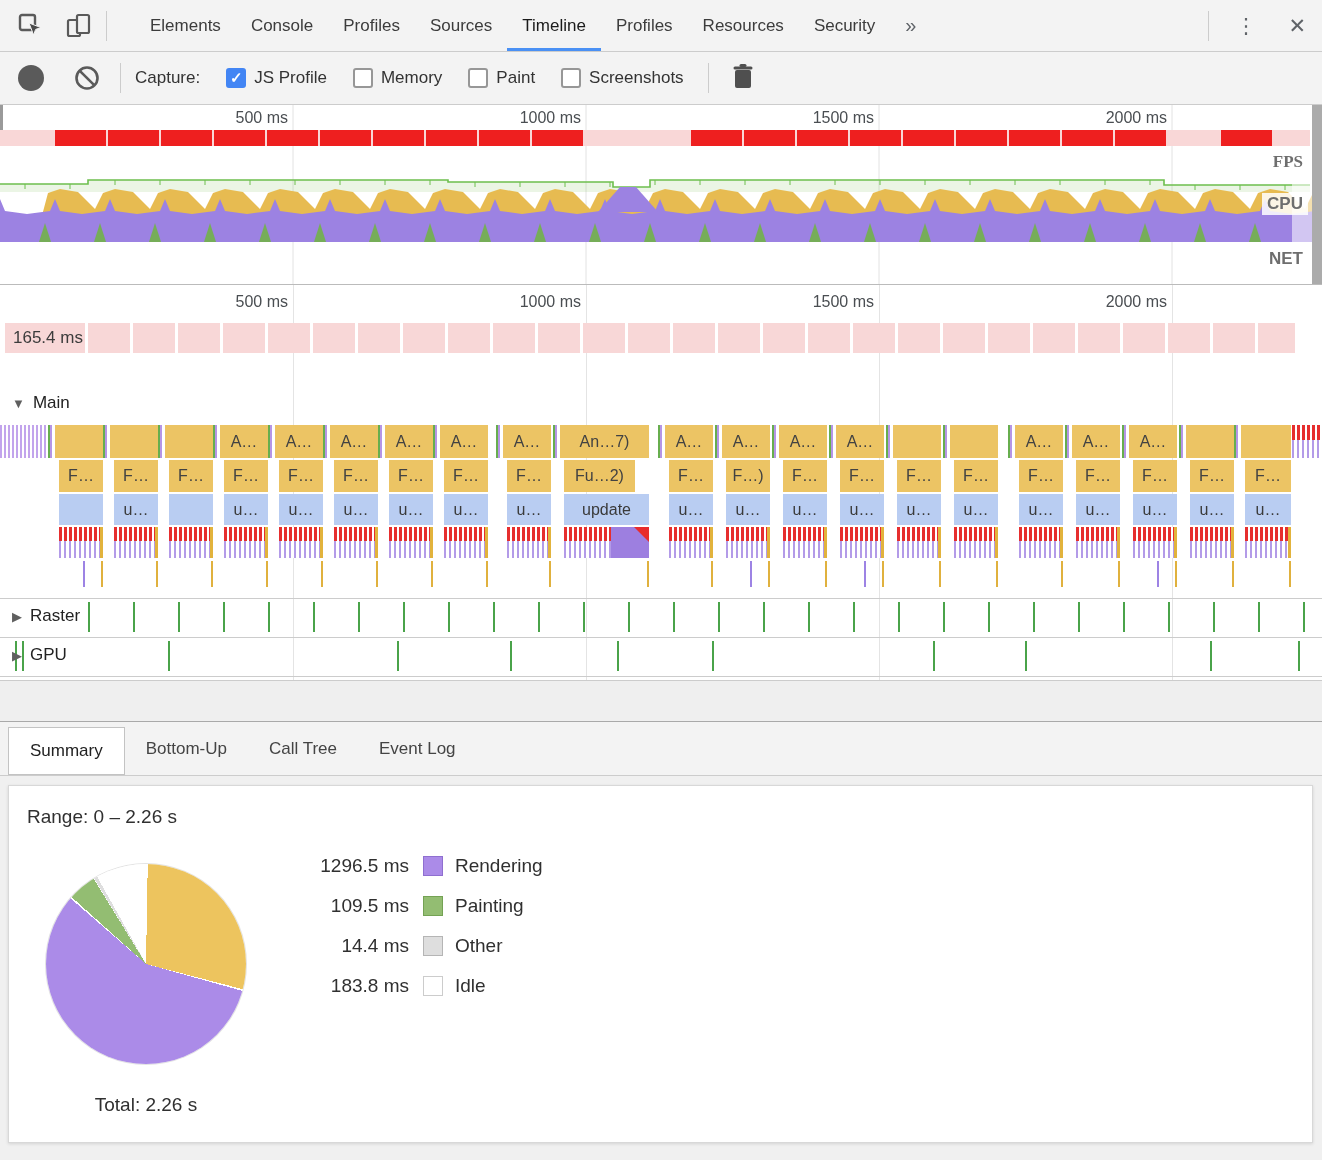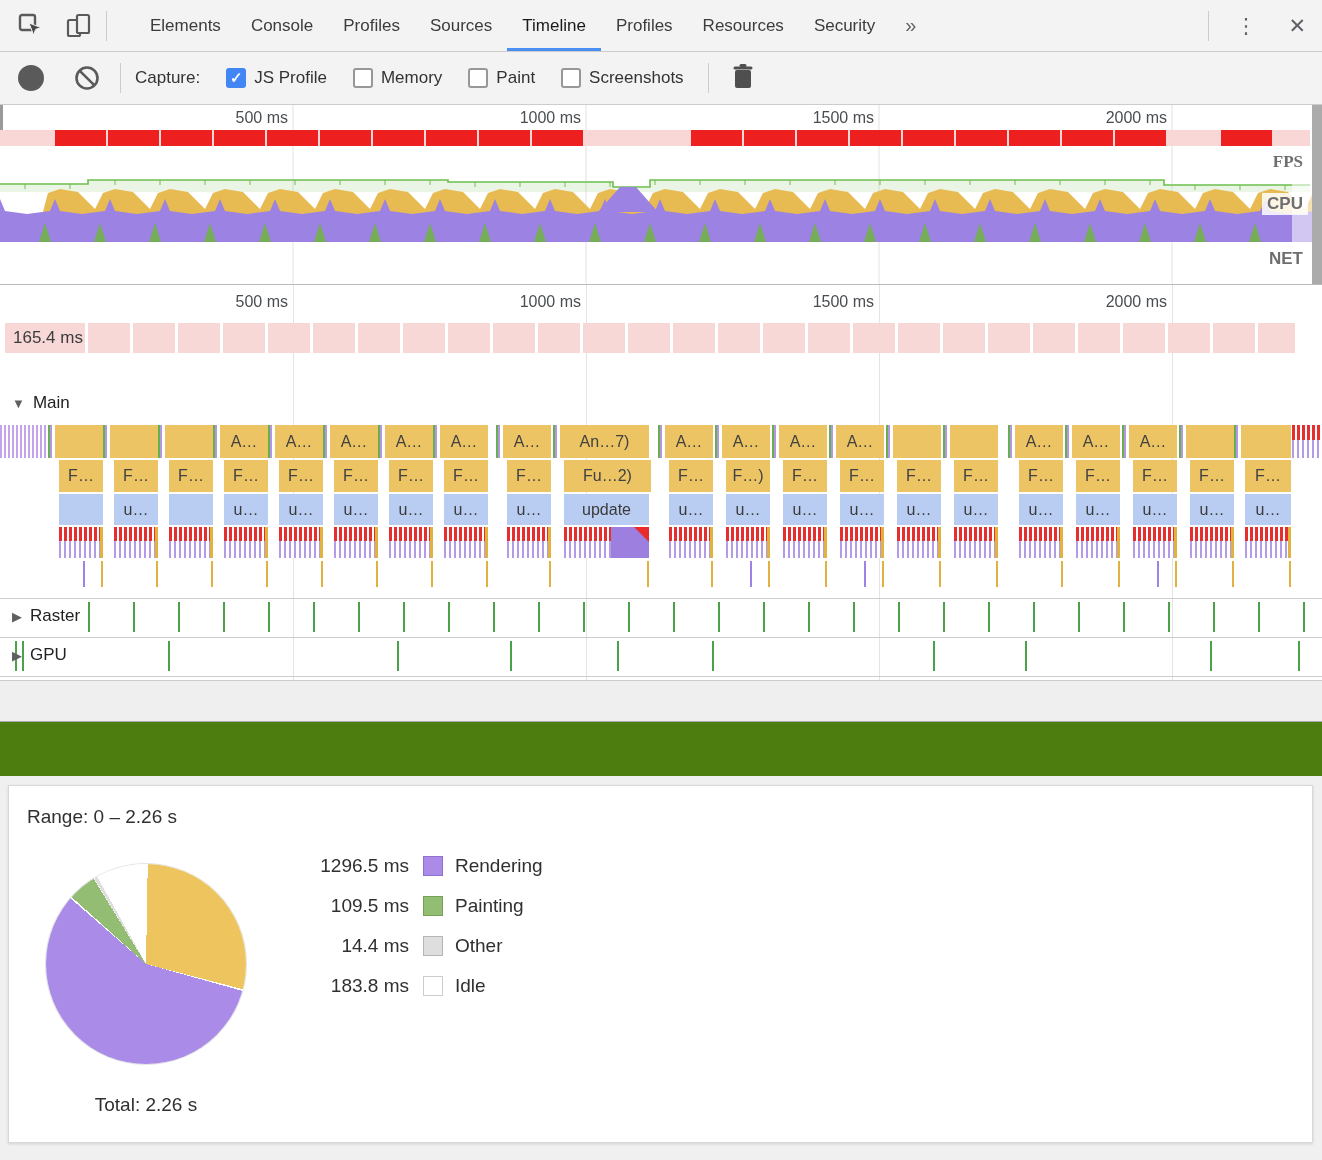--- a/index.html
+++ b/index.html
@@ -369,21 +369,21 @@
         <div class="fblock fb-sep" style="left:496px;top:140px;width:6px;height:33px;"></div>
         <div class="fblock fb-or" style="left:503px;top:140px;width:48px;height:33px;line-height:33px;">A…</div>
         <div class="fblock fb-or" style="left:507px;top:175px;width:44px;height:32px;line-height:32px;">F…</div>
         <div class="fblock fb-bl" style="left:507px;top:209px;width:44px;height:31px;">u…</div>
         <div class="fblock fb-stripe" style="left:507px;top:242px;width:44px;height:31px;">
           <div class="red"></div>
         </div>
         <div class="tick" style="left:549px;top:276px;height:26px;background:#e0b13e;"></div>
         <div class="fblock fb-sep" style="left:553px;top:140px;width:6px;height:33px;"></div>
         <div class="fblock fb-or" style="left:560px;top:140px;width:89px;height:33px;line-height:33px;">An…7)</div>
-        <div class="fblock fb-or" style="left:564px;top:175px;width:87px;height:32px;line-height:32px;">Fu…2)</div>
+        <div class="fblock fb-or" style="left:564px;top:175px;width:71px;height:32px;line-height:32px;">Fu…2)</div>
         <div class="fblock fb-bl" style="left:564px;top:209px;width:85px;height:31px;">update</div>
         <div class="fblock fb-stripe" style="left:564px;top:242px;width:47px;height:31px;border-right:none;">
           <div class="red"></div>
         </div>
         <div class="fb-solid" style="left:611px;top:242px;width:38px;height:31px;">
           <div class="fb-corner"></div>
         </div>
         <div class="tick" style="left:647px;top:276px;height:26px;background:#e0b13e;"></div>
         <div class="fblock fb-sep" style="left:658px;top:140px;width:6px;height:33px;"></div>
         <div class="fblock fb-or" style="left:665px;top:140px;width:48px;height:33px;line-height:33px;">A…</div>
@@ -529,20 +529,26 @@
       </div>
     <div class="track-head" style="left:12px;top:360px;">
       <span class="tri">▶</span>
       <span>GPU</span>
     </div>
     <div class="hline" style="top:391px;"></div>
   </div>
 
   <div class="graystrip"></div>
 
+  <div class="btabs" id="bottom-tabs">
+      <div class="btab selected">Summary</div>
+      <div class="btab">Bottom-Up</div>
+      <div class="btab">Call Tree</div>
+      <div class="btab">Event Log</div>
+    </div>
 
   <div class="summaryarea">
     <div class="card">
       <div class="range-label">Range: 0 – 2.26 s</div>
       <div class="pie" id="pie" style="background: conic-gradient(rgb(255, 255, 255) 0deg, rgb(255, 255, 255) 1deg, rgb(237, 196, 94) 1deg, rgb(237, 196, 94) 104.588deg, rgb(255, 255, 255) 104.588deg, rgb(255, 255, 255) 105.588deg, rgb(171, 139, 232) 105.588deg, rgb(171, 139, 232) 311.01deg, rgb(255, 255, 255) 311.01deg, rgb(255, 255, 255) 312.01deg, rgb(147, 189, 114) 312.01deg, rgb(147, 189, 114) 328.444deg, rgb(255, 255, 255) 328.444deg, rgb(255, 255, 255) 328.744deg, rgb(222, 222, 222) 328.744deg, rgb(222, 222, 222) 330.736deg, rgb(255, 255, 255) 330.736deg, rgb(255, 255, 255) 331.736deg, rgb(255, 255, 255) 331.736deg, rgb(255, 255, 255) 360deg);"></div>
       <div class="total-label">Total: 2.26 s</div>
       <div class="legend" id="legend">
           <div class="lrow">
             <div class="lval">1296.5 ms</div>
             <div class="lsw" style="background:#ab8be8;border:1px solid #8f6fd0;"></div>

